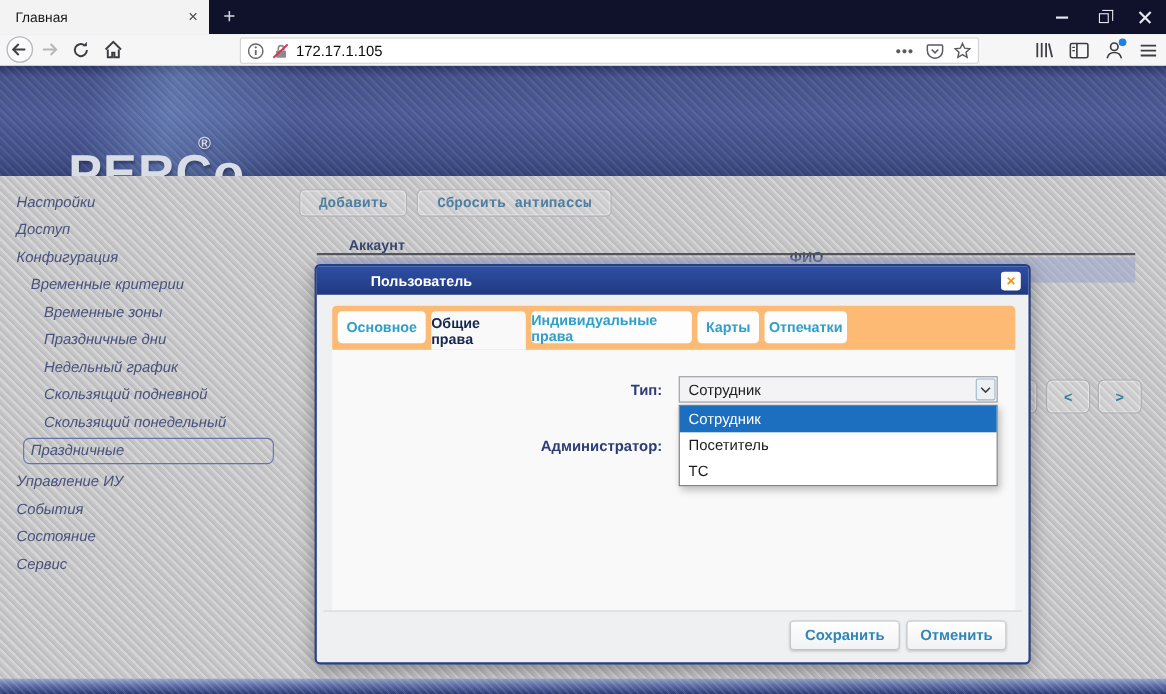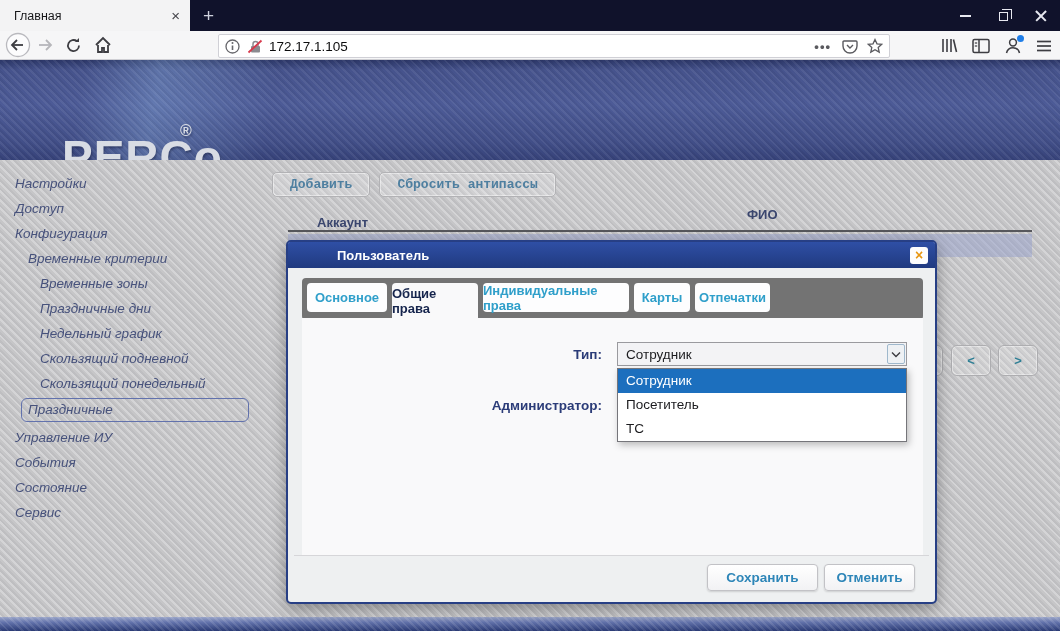--- a/index.html
+++ b/index.html
@@ -57,39 +57,39 @@
   .side-item.selected { height:29px; line-height:27px; }
   .side-item.selected .sel-box { display:inline-block; width:228px; line-height:22px; border:1px solid #6272ad; border-radius:6px; padding-left:6px; margin-left:-7px; }
 
   
   .content-toolbar { position:absolute; left:272px; top:12px; display:flex; gap:9px;font-family:Liberation Mono, monospace; }
   .gbtn { height:25px; padding:0 17px; border:1px solid #b2b2b5; border-radius:5px; background:rgba(255,255,255,0.18);
     box-shadow:inset 0 0 0 1px rgba(255,255,255,0.45); color:#4e7fa0; font-weight:bold; font-size:13px; display:flex; align-items:center; }
 
   
   .th-account { position:absolute; left:317px; top:55px; font-size:13px; font-weight:bold; color:#3a466e; }
-  .th-fio { position:absolute; left:718px; top:47px; font-size:13px; font-weight:bold; color:#3a466e;margin-left:29px; }
+  .th-fio { position:absolute; left:718px; top:66px; font-size:13px; font-weight:bold; color:#3a466e; }
   .th-line { position:absolute; left:288px; top:70px; width:744px; height:2px; background:#56575c; }
   .sel-row { position:absolute; left:288px; top:74px; width:744px; height:23px; background:rgba(148,158,202,0.48); }
 
   
   .pg-btn { position:absolute; top:185px; width:40px; height:31px; border:1px solid #adadb0; border-radius:6px;
     background:rgba(255,255,255,0.16); box-shadow:inset 0 0 0 1px rgba(255,255,255,0.4);
     color:#2f7f95; font-size:13px; font-weight:bold; display:flex; align-items:center; justify-content:center; }
   .pg-part { left:903px; } .pg-prev { left:951px; } .pg-next { left:998px; }
 
   
   .modal { position:absolute; left:286px; top:80px; width:651px; height:364px; background:#eef0f1;
     border:2px solid #273f85; border-radius:5px; box-shadow:0 5px 16px rgba(0,0,0,0.35); z-index:10; }
   .m-titlebar { height:26px; background:linear-gradient(180deg,#2f4fa5,#203a80); border-radius:2px 2px 0 0;
     display:flex; align-items:center; padding:0 7px 0 13px; }
   .m-title { color:#ffffff; font-weight:bold; font-size:13px;margin-left:36px; }
   .m-close { margin-left:auto; width:18px; height:17px; background:#fdfdfd; border-radius:3px; color:#e8960f;
     font-weight:bold; font-size:14px; line-height:1; display:flex; align-items:center; justify-content:center; }
-  .tabband { position:absolute; left:14px; top:36px; width:621px; height:42px; background:#737373; border-radius:4px;
+  .tabband { position:absolute; left:14px; top:36px; width:621px; height:42px; background:#fdba74; border-radius:4px;
     display:flex; padding:5px 0 0 5px; }
   .mtab { height:29px; background:#fdfdfe; border-radius:4px; margin-right:5px; display:flex; align-items:center;
     justify-content:center; font-size:13px; font-weight:bold; color:#2f9fca; }
   .mtab.active { height:35px; border-radius:4px 4px 0 0; color:#16254d; background:#f9f9fa; }
   .mt0{width:80px;} .mt1{width:86px;} .mt2{width:146px;} .mt3{width:56px;} .mt4{width:75px;}
   .tabcontent { position:absolute; left:14px; top:76px; width:621px; height:237px; background:#f9f9fa; }
   .f-label { position:absolute; width:300px; text-align:right; font-size:13.5px; font-weight:bold; color:#2b3c78; }
   .lbl-type { left:14px; top:105px; } .lbl-admin { left:14px; top:156px; }
   .type-select { position:absolute; left:329px; top:100px; width:290px; height:24px; background:#f3f3f5;
     border:1px solid #9a9a9e; display:flex; align-items:center; }
@@ -97,21 +97,21 @@
   .sel-arrow { width:18px; height:20px; margin-right:1px; background:#eef1f4; border:1px solid #9fb8cc; border-radius:2px;
     display:flex; align-items:center; justify-content:center; }
   .dropdown { position:absolute; left:329px; top:126px; width:290px; background:#ffffff; border:1px solid #75757a;
     box-shadow:2px 3px 7px rgba(0,0,0,0.25); z-index:5; }
   .dd-item { height:24px; line-height:24px; padding-left:8px; font-size:13.5px; color:#1b1b1e; }
   .dd-item.highlighted { background:#1c6fbe; color:#ffffff; }
   .m-divider { position:absolute; left:6px; right:6px; top:313px; border-top:1px solid #d6d6d9; }
   .m-footer-btn { position:absolute; top:322px; height:27px; border:1px solid #c2c2c6; border-radius:4px;
     background:linear-gradient(180deg,#ffffff,#f2f2f4); box-shadow:0 1px 2px rgba(0,0,0,0.14);
     color:#2e86b8; font-weight:bold; font-size:13.5px; display:flex; align-items:center; justify-content:center; }
-  .btn-save { right:117px; width:111px; } .btn-cancel { right:20px; width:91px; }
+  .btn-save { right:117px; width:100px; } .btn-cancel { right:20px; width:91px; }
 
   
   .site-footer { position:absolute; left:0; bottom:0; width:1060px; height:14px;
     background:linear-gradient(180deg,#9aa5c8 0%,#6171aa 40%,#2a3a74 100%); }
   .site-footer::before { content:""; position:absolute; inset:0;
     background:repeating-linear-gradient(45deg, rgba(255,255,255,0.10) 0 2px, transparent 2px 5px); }
 
   svg { display:block; }
 </style>
 </head>

